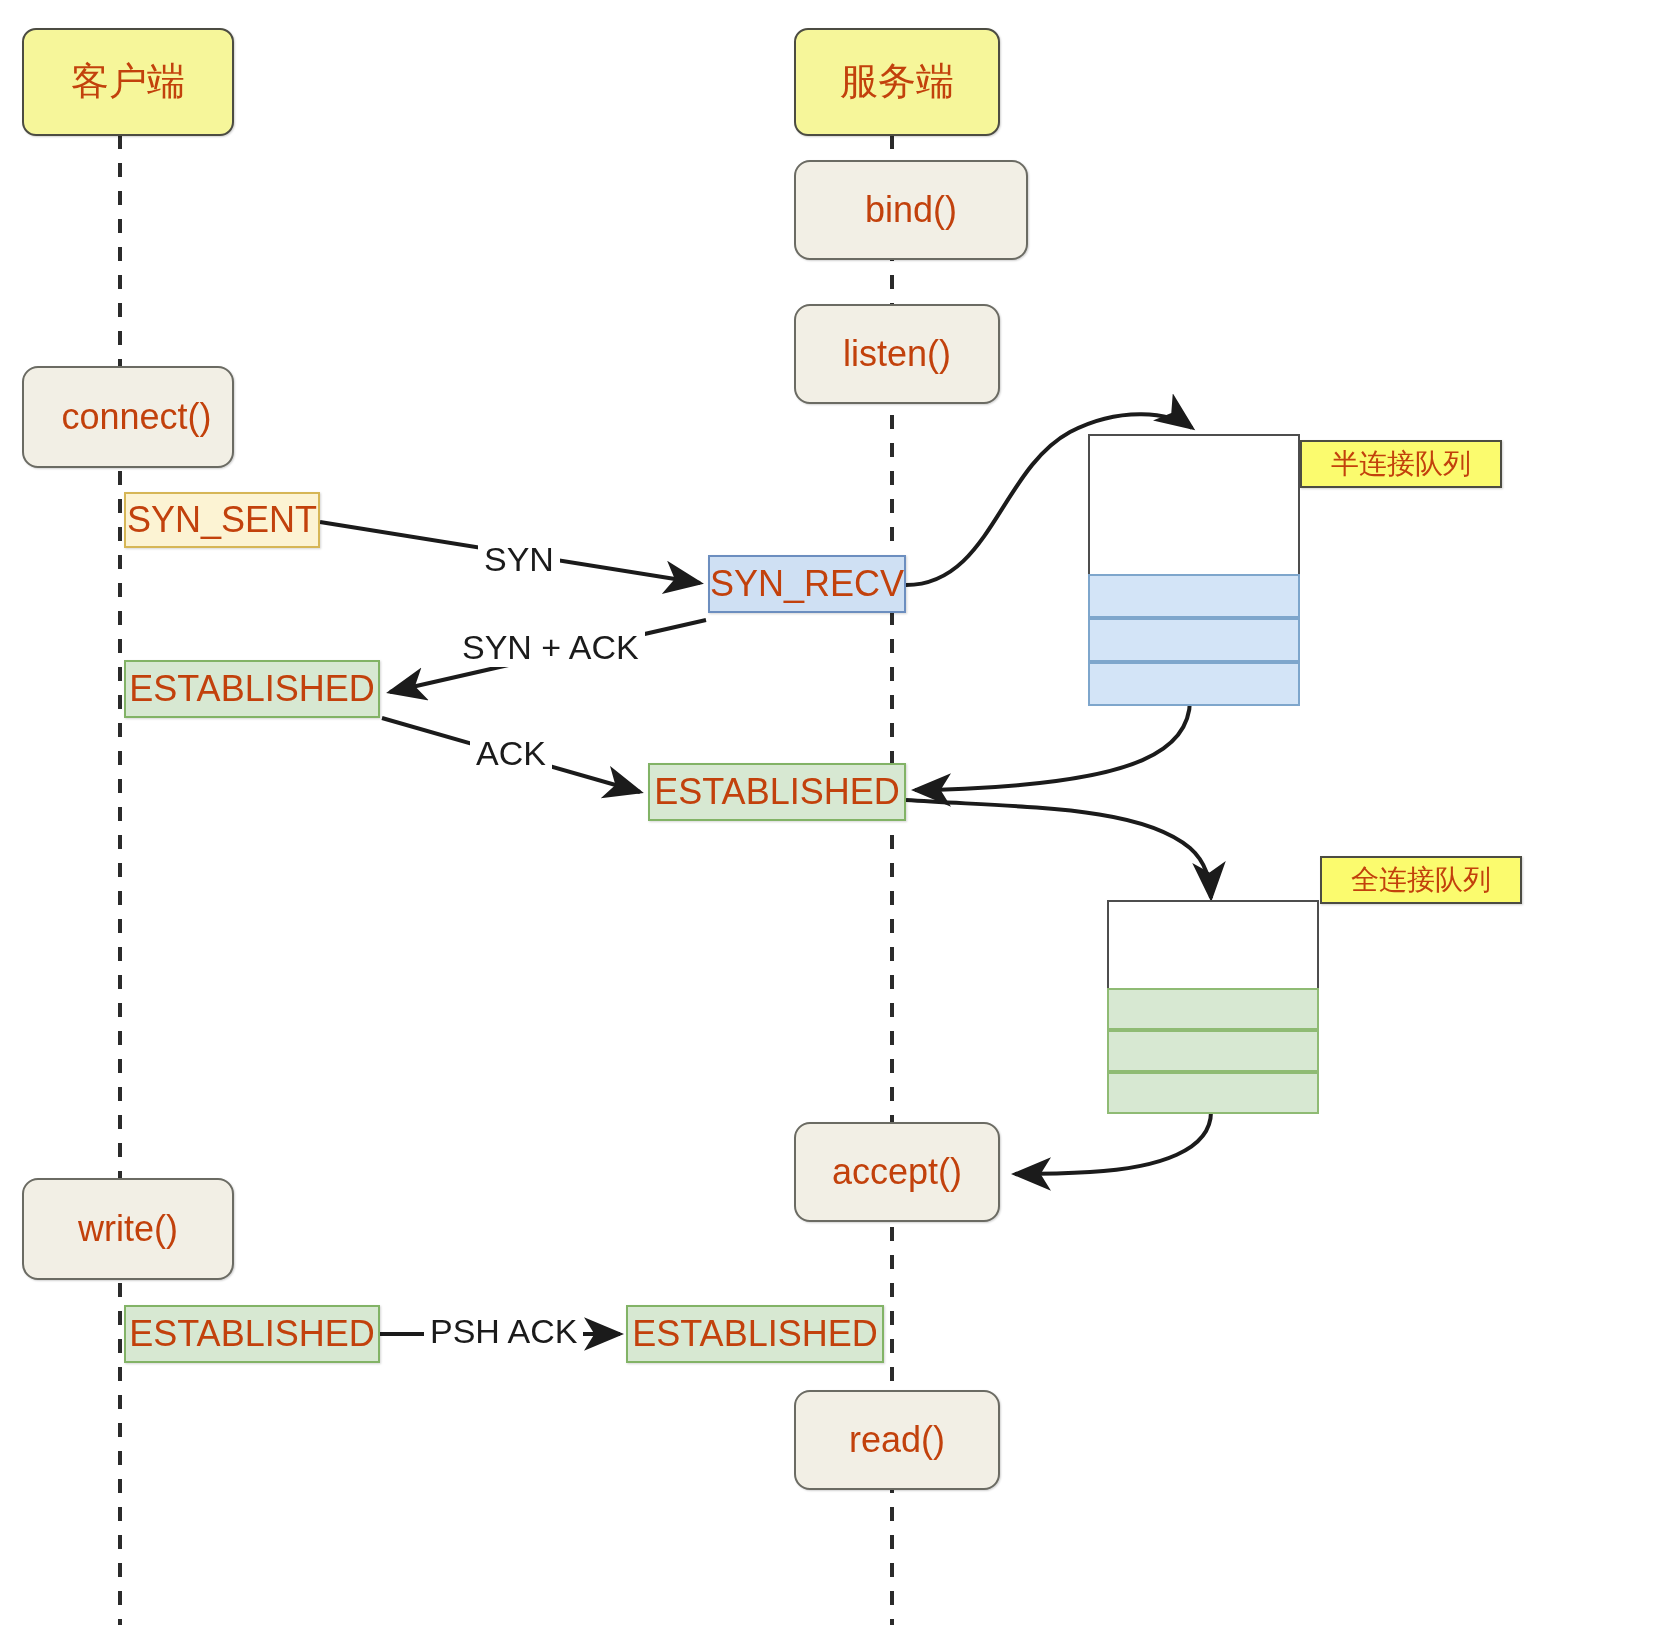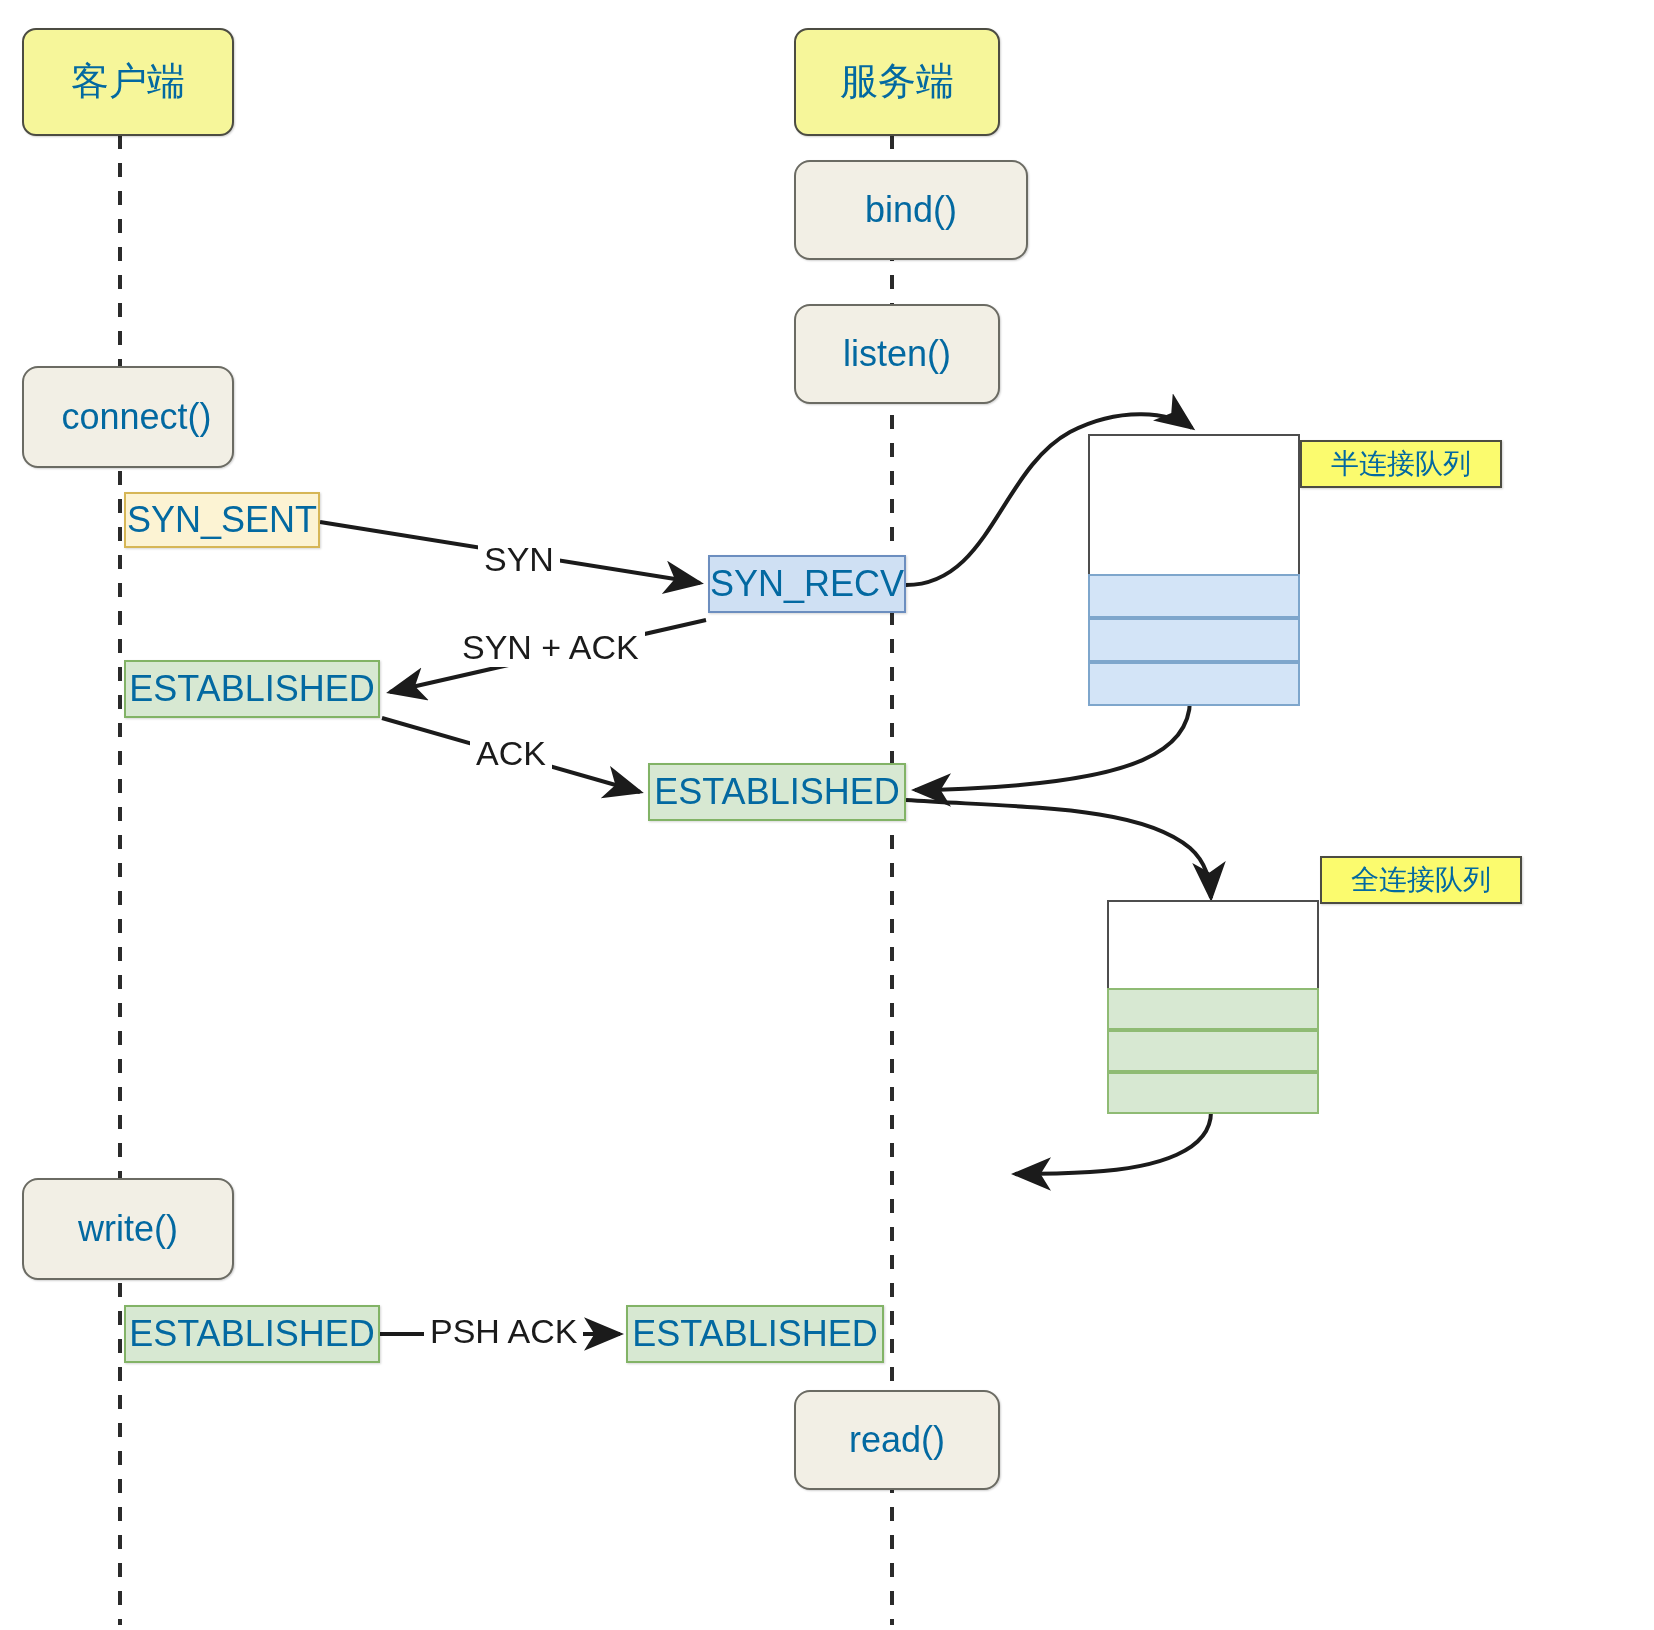--- a/index.html
+++ b/index.html
@@ -15,21 +15,21 @@
     font-family: "Liberation Sans", "DejaVu Sans", sans-serif;
     overflow: hidden;
   }
   .node {
     position: absolute;
     box-sizing: border-box;
     display: flex;
     align-items: center;
     justify-content: center;
     text-align: center;
-    color: #0369a1;
+    color: #c2410c;
     line-height: 1.15;
     white-space: nowrap;
   }
   
   .endpoint {
     background: #f6f69a;
     border: 2px solid #4c4c42;
     border-radius: 14px;
     font-size: 38px;
     box-shadow: 1px 1px 2px rgba(0,0,0,0.18);
@@ -155,20 +155,21 @@
   <div class="node endpoint" style="left:794px; top:28px; width:206px; height:108px;">服务端</div>
 
   <div class="node syscall" style="left:794px; top:160px; width:234px; height:100px;">bind()</div>
 
   <div class="node state state-recv" style="left:708px; top:555px; width:198px; height:58px;">SYN_RECV</div>
 
   <div class="node syscall" style="left:794px; top:304px; width:206px; height:100px;">listen()</div>
 
   <div class="node state state-estab" style="left:648px; top:763px; width:258px; height:58px;">ESTABLISHED</div>
 
+  <div class="node syscall" style="left:794px; top:1122px; width:206px; height:100px;">accept()</div>
 
   <div class="node state state-estab" style="left:626px; top:1305px; width:258px; height:58px;">ESTABLISHED</div>
 
   <div class="node syscall" style="left:794px; top:1390px; width:206px; height:100px;">read()</div>
 
   <div class="queue" style="left:1088px; top:434px; width:212px; height:266px;">
     <div class="qcell qcell-blue" style="left:-2px; top:138px; width:212px; height:44px;"></div>
     <div class="qcell qcell-blue" style="left:-2px; top:182px; width:212px; height:44px;"></div>
     <div class="qcell qcell-blue" style="left:-2px; top:226px; width:212px; height:44px;"></div>
   </div>

